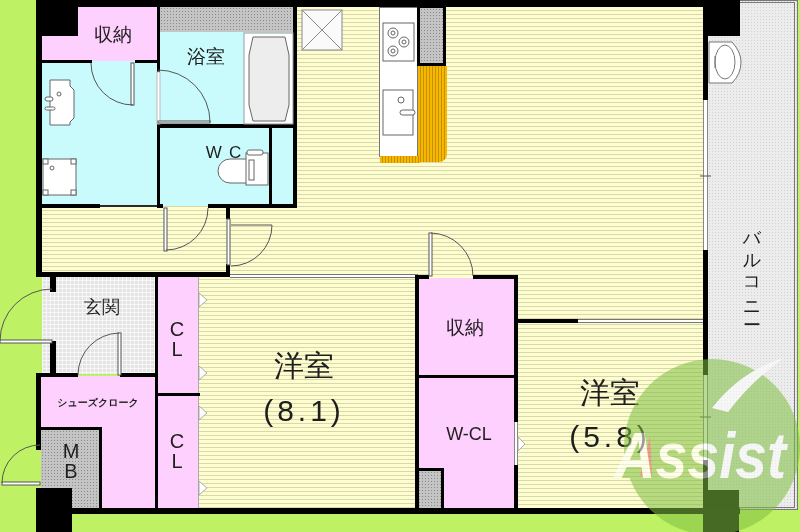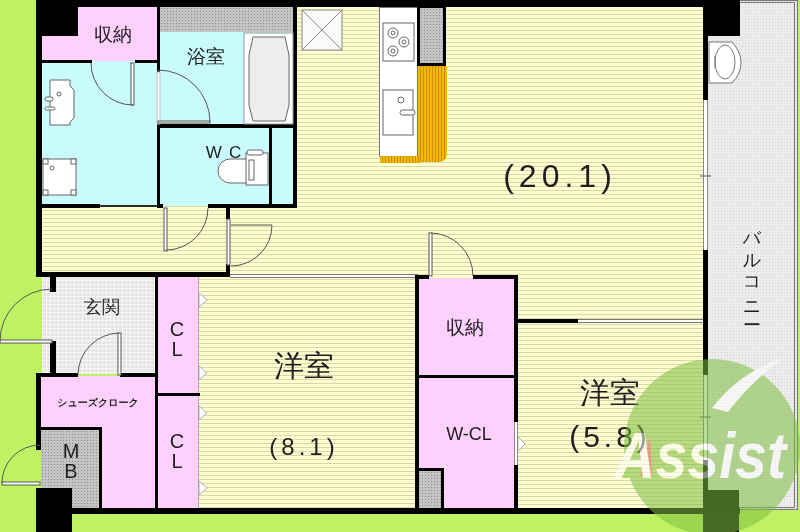--- a/index.html
+++ b/index.html
@@ -199,40 +199,39 @@
       <polygon points="199,406 207,413 199,420"></polygon>
       <polygon points="199,481 207,488 199,495"></polygon>
       <polygon points="518,437 525,444 518,451"></polygon>
     </g>
   </svg>
 
   <div class="lbl" style="left:113px;top:34px;font-size:19px;">収納</div>
   <div class="lbl" style="left:206px;top:56px;font-size:19px;">浴室</div>
   <div class="lbl" style="left:197px;top:152px;font-size:17px;letter-spacing:7px;font-family:'Liberation Sans',sans-serif;margin-left:30px;">WC</div>
 
-  <div class="lbl" style="left:560px;top:176px;font-size:32px;letter-spacing:5px;font-family:'Liberation Sans',sans-serif;">(20.1)</div>
 
   <div class="lbl" style="left:102px;top:307px;font-size:18px;text-align:center;">玄関</div>
   <div class="lbl" style="left:98px;top:403px;font-size:10px;font-weight:bold;">シューズクローク</div>
   <div class="stack" style="left:71px;top:461px;font-size:20px;font-family:'Liberation Sans',sans-serif;">
     <span>M</span>
     <span>B</span>
   </div>
 
   <div class="stack" style="left:177px;top:339px;font-size:20px;font-family:'Liberation Sans',sans-serif;">
     <span>C</span>
     <span>L</span>
   </div>
   <div class="stack" style="left:177px;top:451px;font-size:20px;font-family:'Liberation Sans',sans-serif;">
     <span>C</span>
     <span>L</span>
   </div>
 
   <div class="lbl" style="left:304px;top:366px;font-size:30px;">洋室</div>
-  <div class="lbl" style="left:304px;top:411px;font-size:24px;letter-spacing:4px;font-family:'Liberation Sans',sans-serif;margin-top:36px;">(8.1)</div>
+  <div class="lbl" style="left:304px;top:411px;font-size:30px;letter-spacing:4px;font-family:'Liberation Sans',sans-serif;">(8.1)</div>
 
   <div class="lbl" style="left:465px;top:327px;font-size:19px;">収納</div>
   <div class="lbl" style="left:469px;top:434px;font-size:18px;font-family:'Liberation Sans',sans-serif;">W-CL</div>
 
   <div class="lbl" style="left:610px;top:393px;font-size:30px;">洋室</div>
   <div class="lbl" style="left:610px;top:437px;font-size:30px;letter-spacing:4px;font-family:'Liberation Sans',sans-serif;">(5.8)</div>
 
   <div class="vert" style="left:752px;top:268px;">バルコニー</div>
 
   <svg width="800" height="532" viewBox="0 0 800 532">

